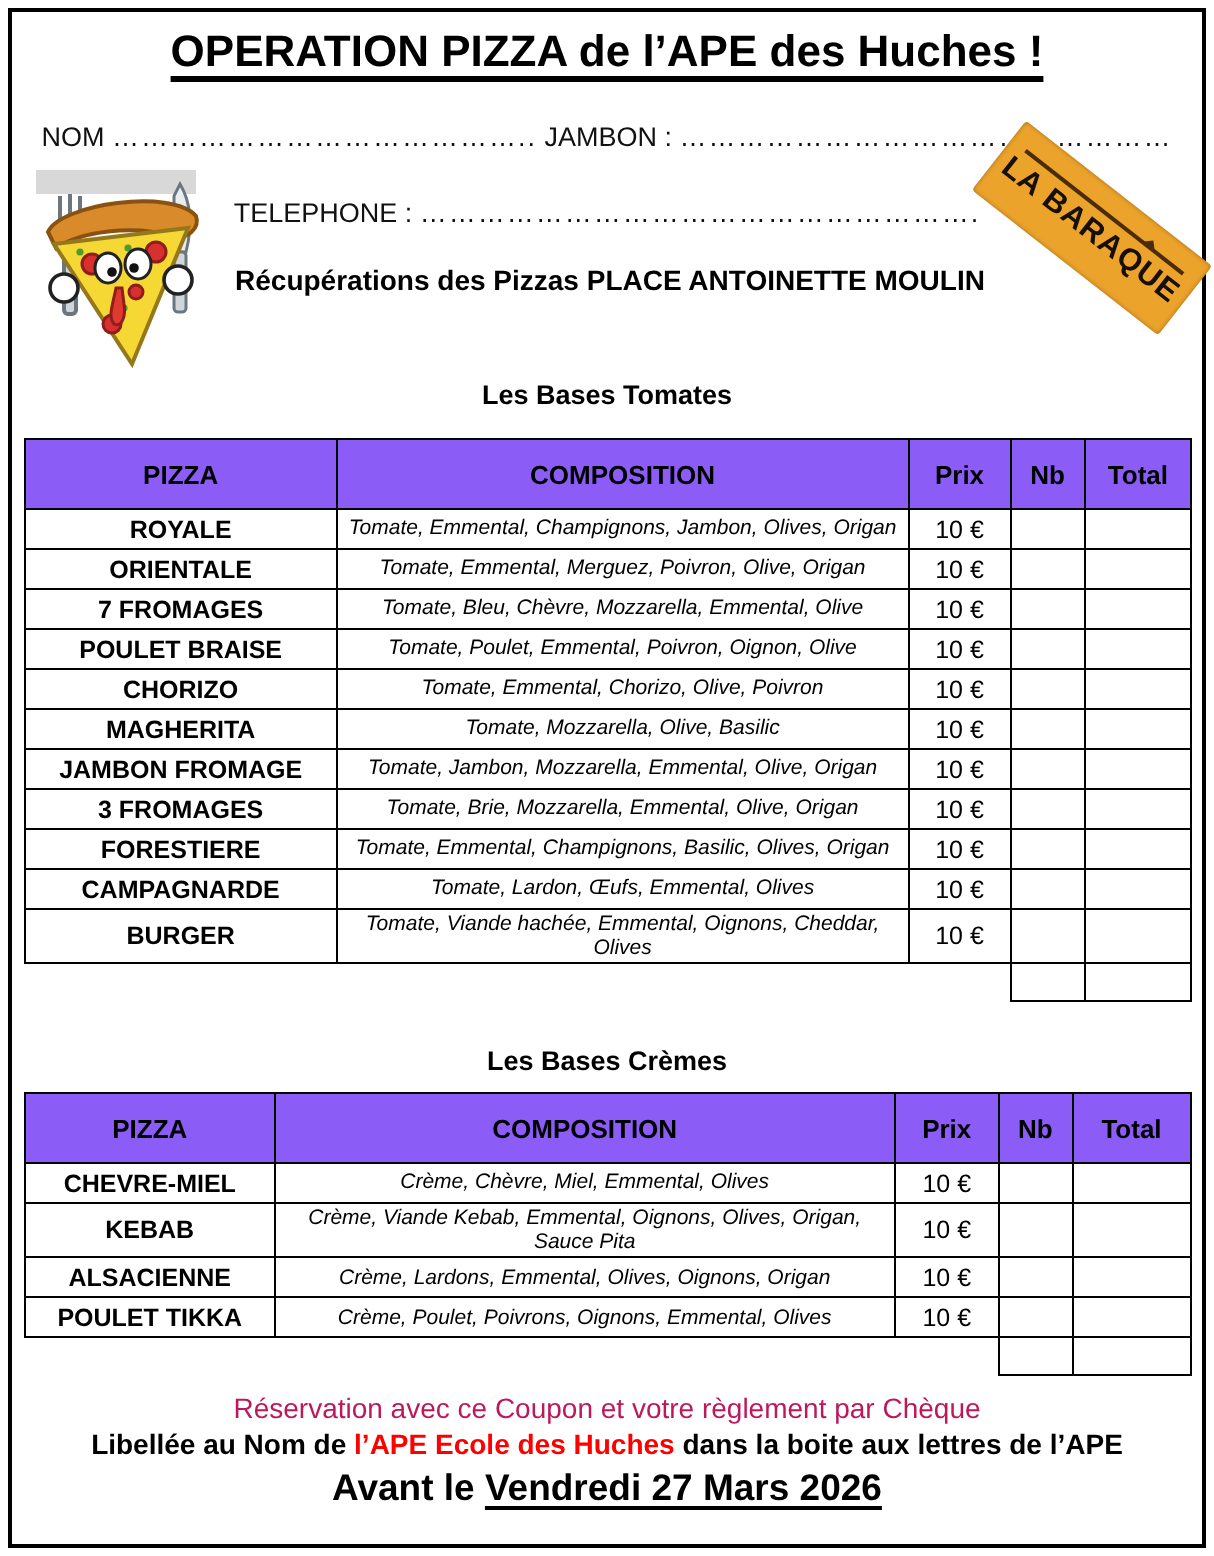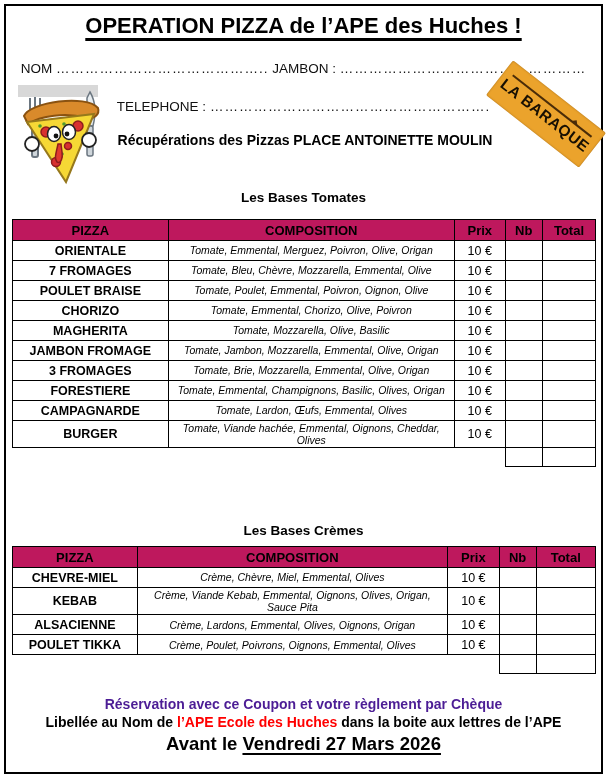--- a/index.html
+++ b/index.html
@@ -38,30 +38,30 @@
 
   .section-heading { position:absolute; left:0; width:100%; text-align:center;
                      font-size:13.5px; font-weight:bold; }
   #section1 { top:190px; }
   #section2 { top:523px; }
 
   table { position:absolute; left:12px; width:584px; border-collapse:collapse; table-layout:fixed; }
   #table1 { top:219px; }
   #table2 { top:546px; }
   th, td { border:1.5px solid #000; text-align:center; vertical-align:middle; padding:1px 3px; }
-  th { background:#be185d; font-size:13px; font-weight:bold; height:21px; }
+  th { background:#8b5cf6; font-size:13px; font-weight:bold; height:35px; }
   td { height:20px; }
   .c-name { font-weight:bold; font-size:12.5px; }
   .c-comp { font-style:italic; font-size:10.5px; line-height:1.15; }
   .c-prix { font-size:12.5px; }
   .sum-row td { height:19px; }
   .sum-row .no-b { border:none; }
 
   .footer1 { position:absolute; top:696px; left:0; width:100%; text-align:center;
-             font-size:14px; font-weight:bold; color:#4c1d95; }
+             font-size:14px; font-weight:normal; color:#be185d; }
   .footer2 { position:absolute; top:714px; left:0; width:100%; text-align:center;
              font-size:14px; font-weight:bold; }
   .footer2 .red { color:#FF0000; }
   .footer3 { position:absolute; top:733px; left:0; width:100%; text-align:center;
              font-size:18.5px; font-weight:bold; }
   .footer3 .ul { text-decoration:underline; text-decoration-thickness:2px; text-underline-offset:3px; }
 </style>
 </head>
 <body>
 
@@ -140,20 +140,27 @@
       <tr>
         <th>PIZZA</th>
         <th>COMPOSITION</th>
         <th>Prix</th>
         <th>Nb</th>
         <th>Total</th>
       </tr>
     </thead>
     <tbody>
         <tr>
+          <td class="c-name">ROYALE</td>
+          <td class="c-comp">Tomate, Emmental, Champignons, Jambon, Olives, Origan</td>
+          <td class="c-prix">10 €</td>
+          <td class="c-nb"></td>
+          <td class="c-total"></td>
+        </tr>
+        <tr>
           <td class="c-name">ORIENTALE</td>
           <td class="c-comp">Tomate, Emmental, Merguez, Poivron, Olive, Origan</td>
           <td class="c-prix">10 €</td>
           <td class="c-nb"></td>
           <td class="c-total"></td>
         </tr>
         <tr>
           <td class="c-name">7 FROMAGES</td>
           <td class="c-comp">Tomate, Bleu, Chèvre, Mozzarella, Emmental, Olive</td>
           <td class="c-prix">10 €</td>

